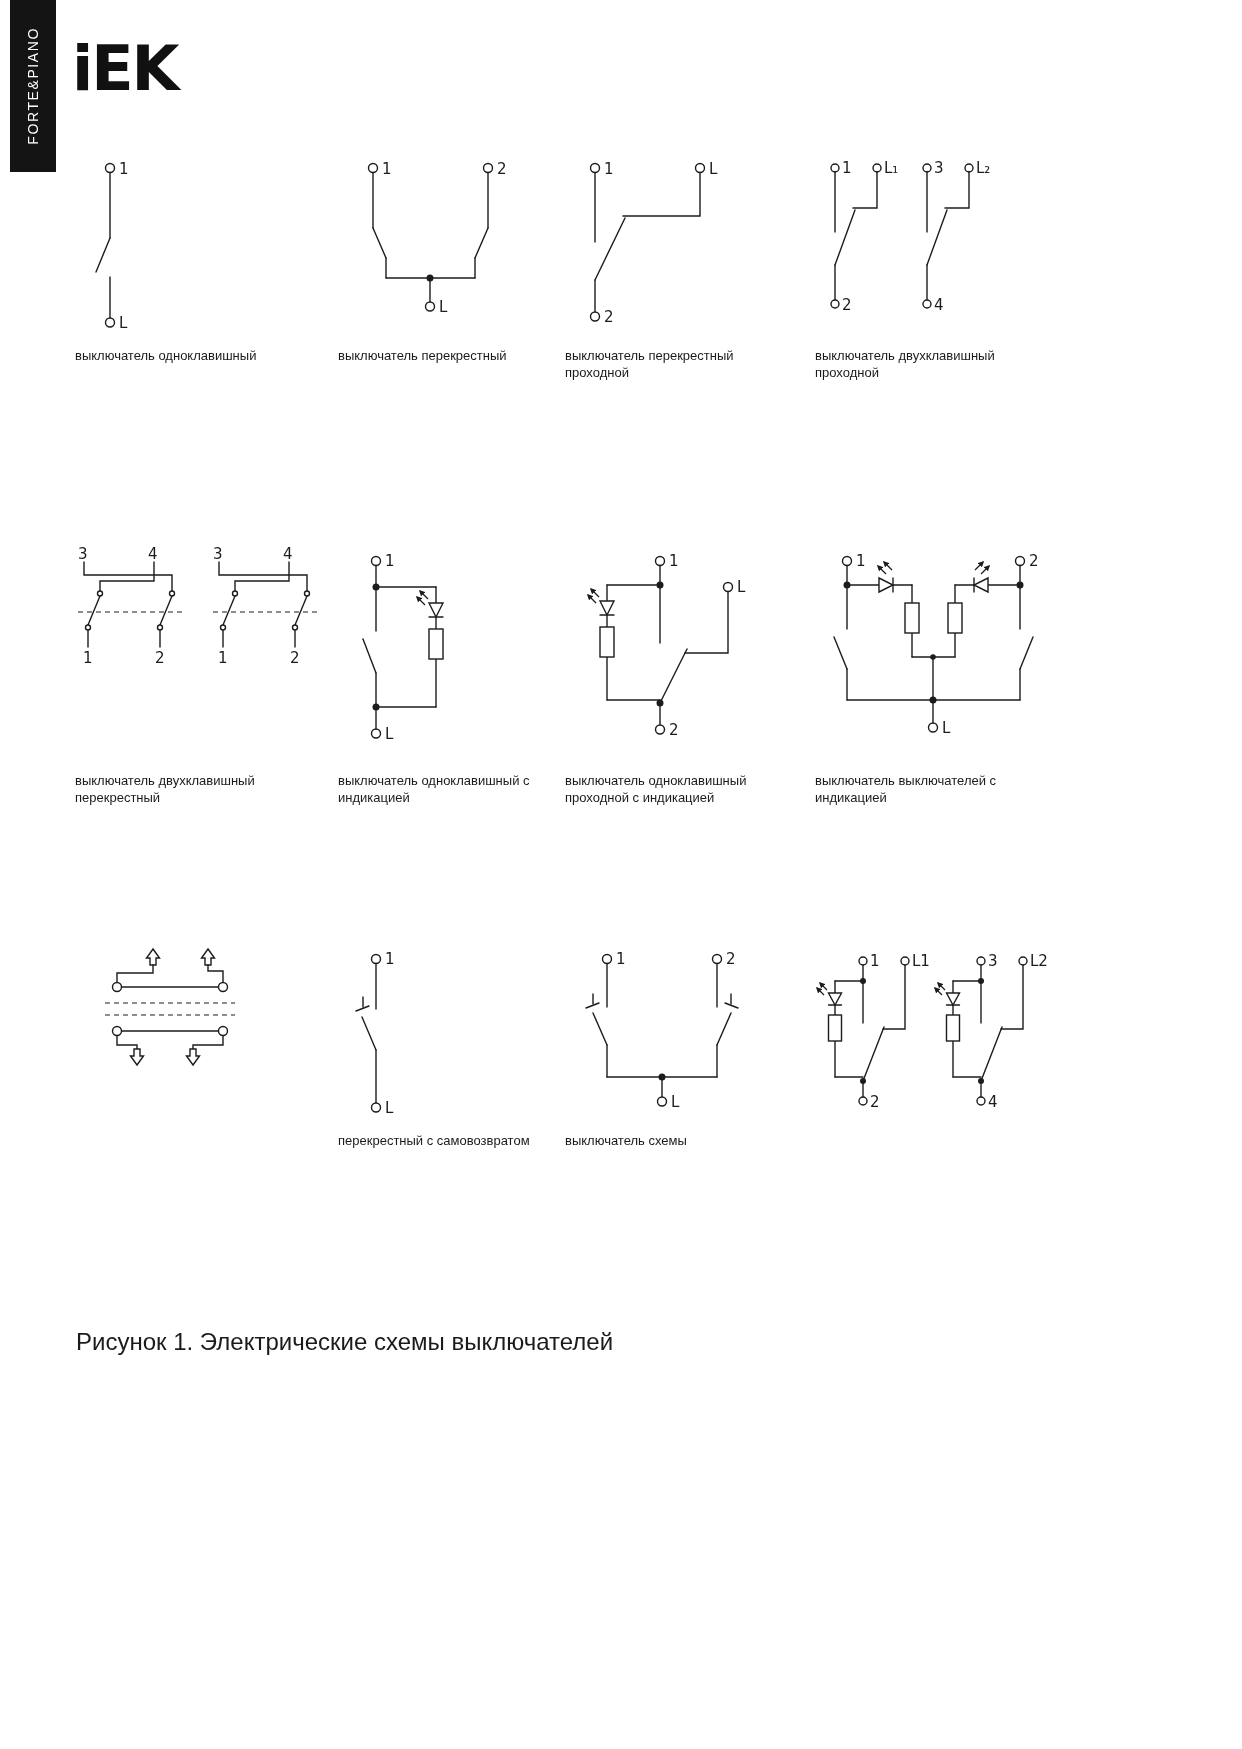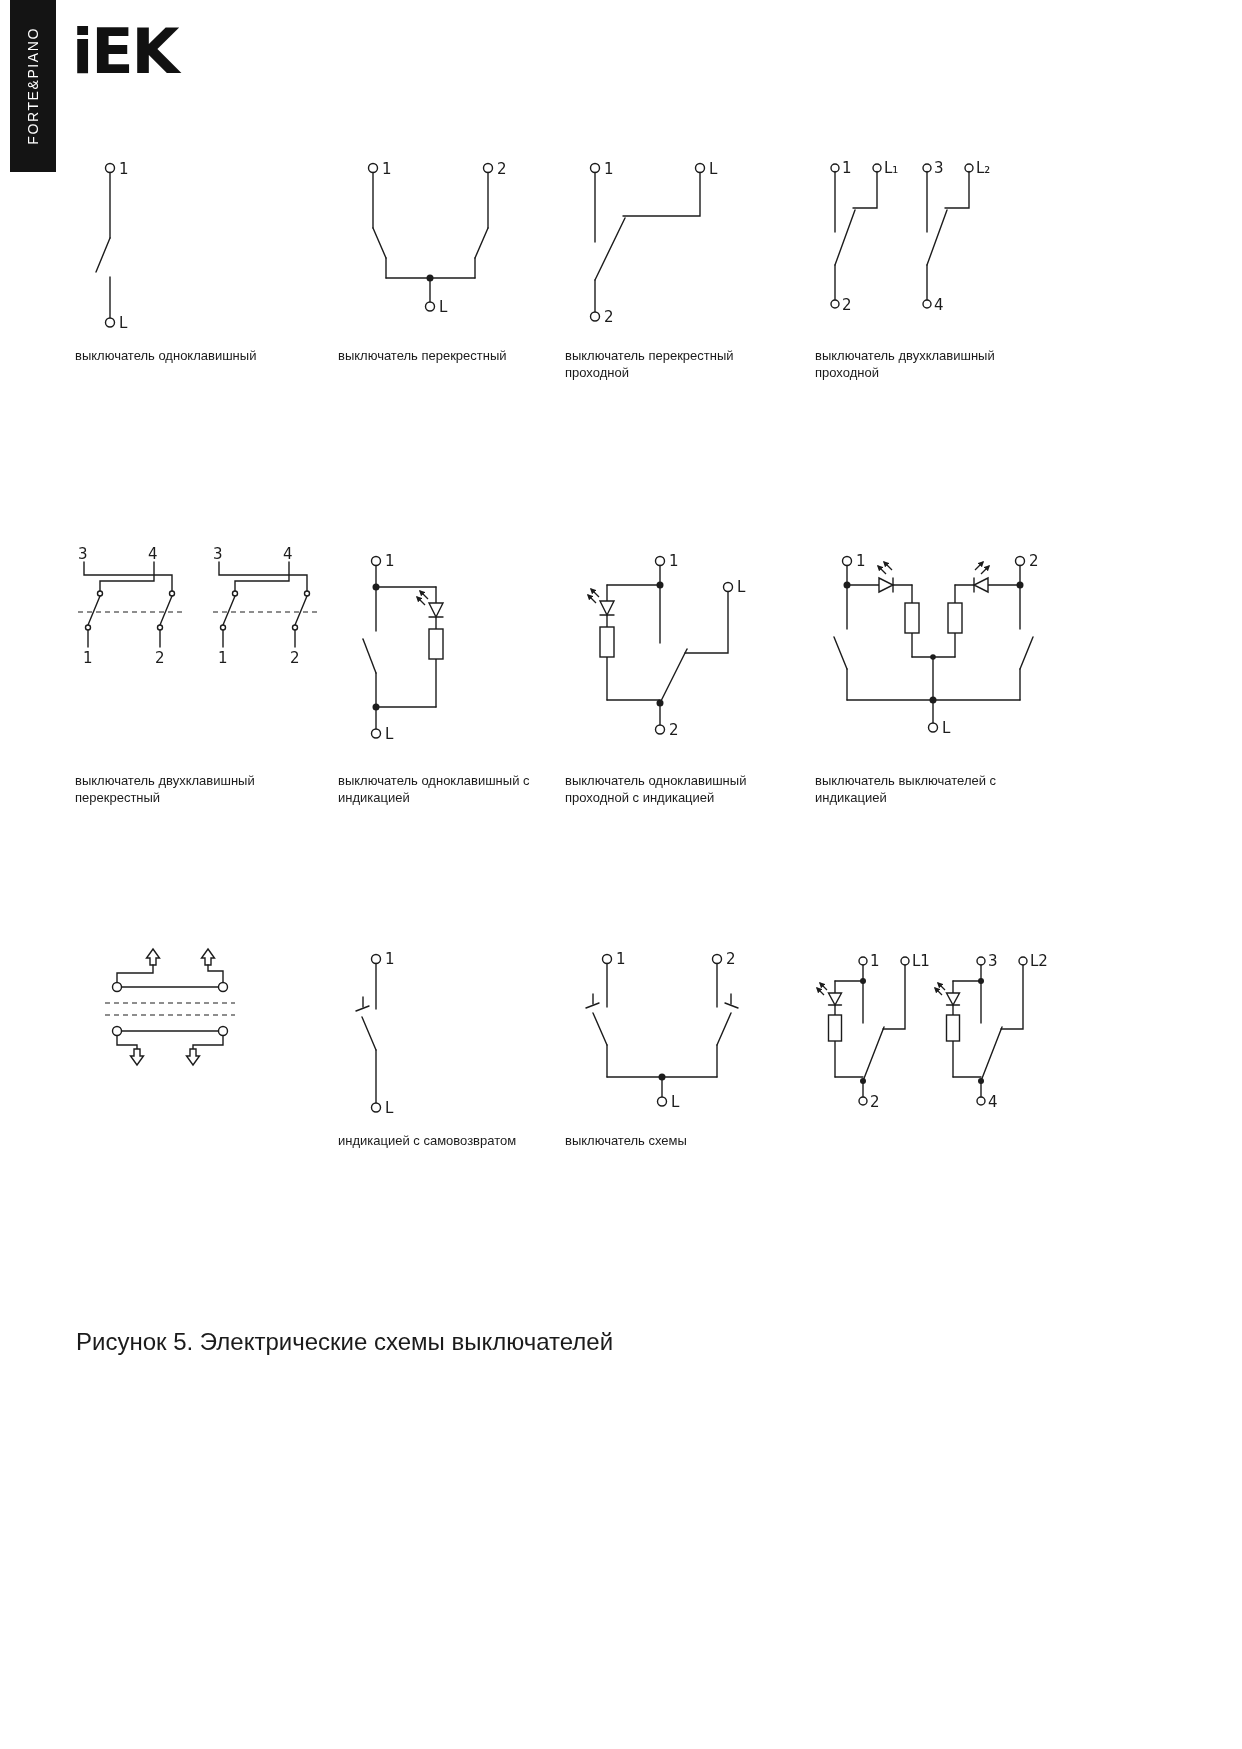--- a/index.html
+++ b/index.html
@@ -13,21 +13,21 @@
   .sidebar {
     position:absolute; left:10px; top:0; width:46px; height:172px;
     background:#141414; display:flex; align-items:center; justify-content:center;
   }
   .sidebar-text {
     writing-mode:vertical-rl; transform:rotate(180deg);
     color:#fff; font-size:14px; letter-spacing:1.6px; white-space:nowrap;
   }
 
   .logo {
-    position:absolute; left:72px; top:21px;
+    position:absolute; left:72px; top:38px;
     font-family:"DejaVu Sans", sans-serif;
     font-size:62px; font-weight:bold; letter-spacing:-2px; color:#111; line-height:1;
   }
 
   .grid {
     position:absolute; left:75px; top:150px;
     display:grid;
     grid-template-columns:263px 227px 250px 270px;
     grid-template-rows:395px 400px 420px;
   }
@@ -371,21 +371,21 @@
           </g>
           <path class="wire" d="M38,105 L24,72"></path>
           <g>
             <path class="wire" d="M18,66 L31,61"></path>
             <path class="wire" d="M25,52 V62"></path>
           </g>
           <circle class="term" cx="38" cy="162.5" r="4.5"></circle>
           <text x="47" y="168">L</text>
         </svg>
       </div>
-      <figcaption>индикацией с самовозвратом</figcaption>
+      <figcaption>перекрестный с самовозвратом</figcaption>
     </figure>
 
     <figure class="cell row3">
       <div class="art">
         <svg width="200" height="180" viewBox="0 0 200 180">
           <circle class="term" cx="42" cy="14" r="4.5"></circle>
           <text x="51" y="19">1</text>
           <circle class="term" cx="152" cy="14" r="4.5"></circle>
           <text x="161" y="19">2</text>
           <g>
@@ -472,15 +472,15 @@
           <path class="wire" d="M166,136 L187,82"></path>
           <circle class="dot" cx="166" cy="136" r="3"></circle>
           <circle class="term" cx="166" cy="156" r="4"></circle>
           <text x="173" y="162">4</text>
         </svg>
       </div>
     </figure>
 
   </div>
 
-  <div class="figure-caption">Рисунок 5. Электрические схемы выключателей</div>
+  <div class="figure-caption">Рисунок 1. Электрические схемы выключателей</div>
 
 </div>
 
 </body></html>

